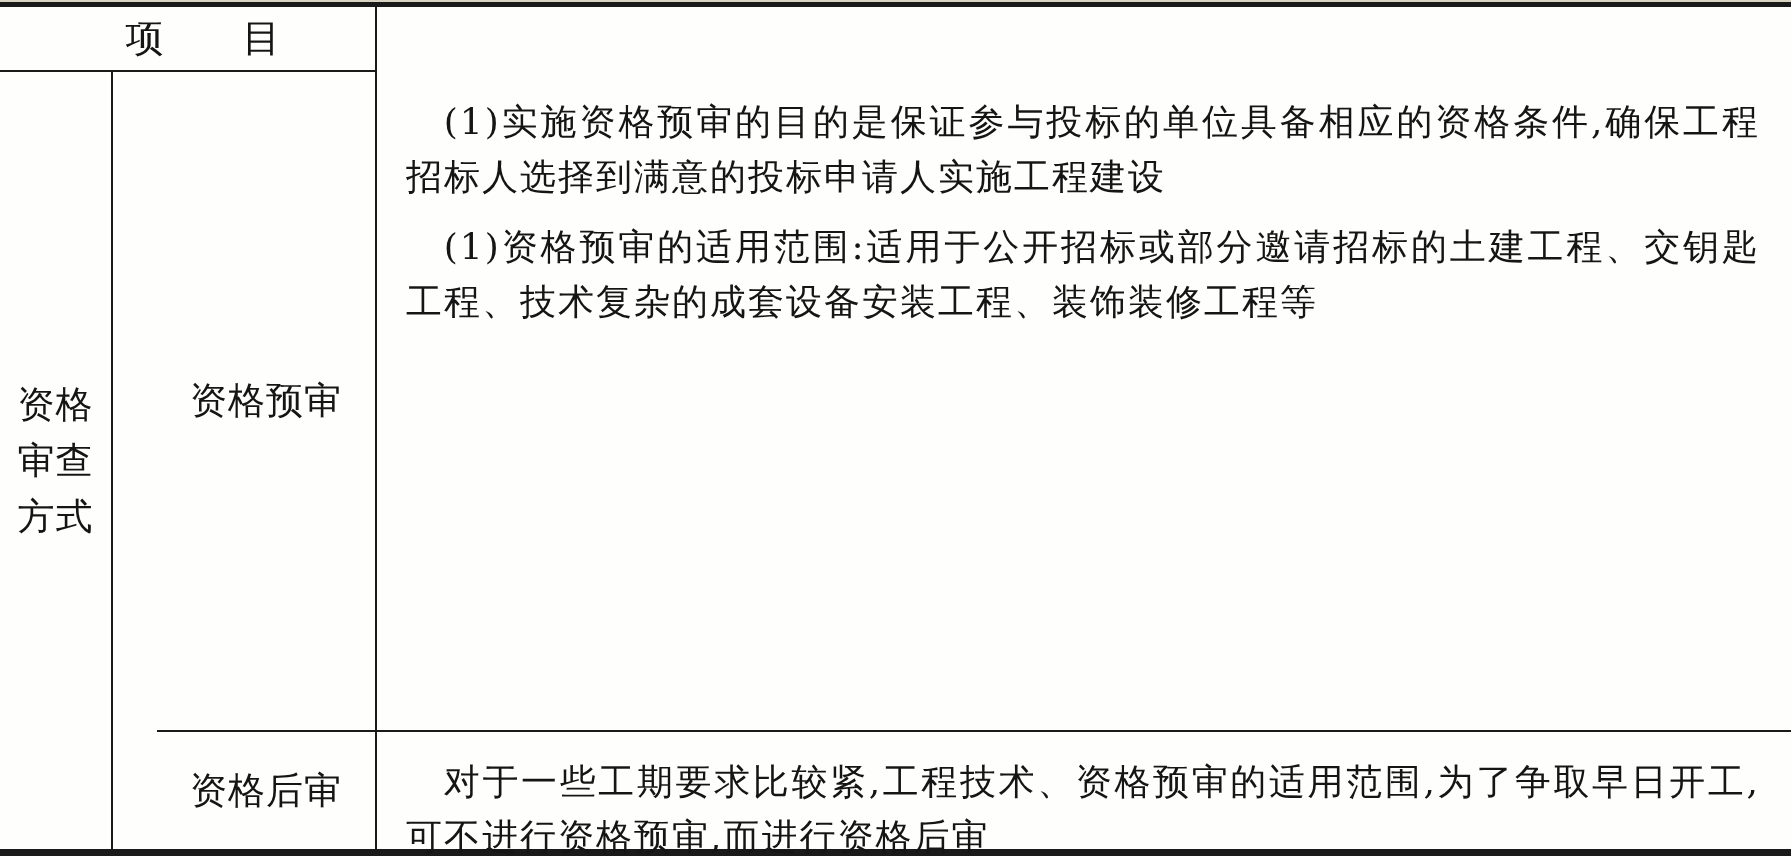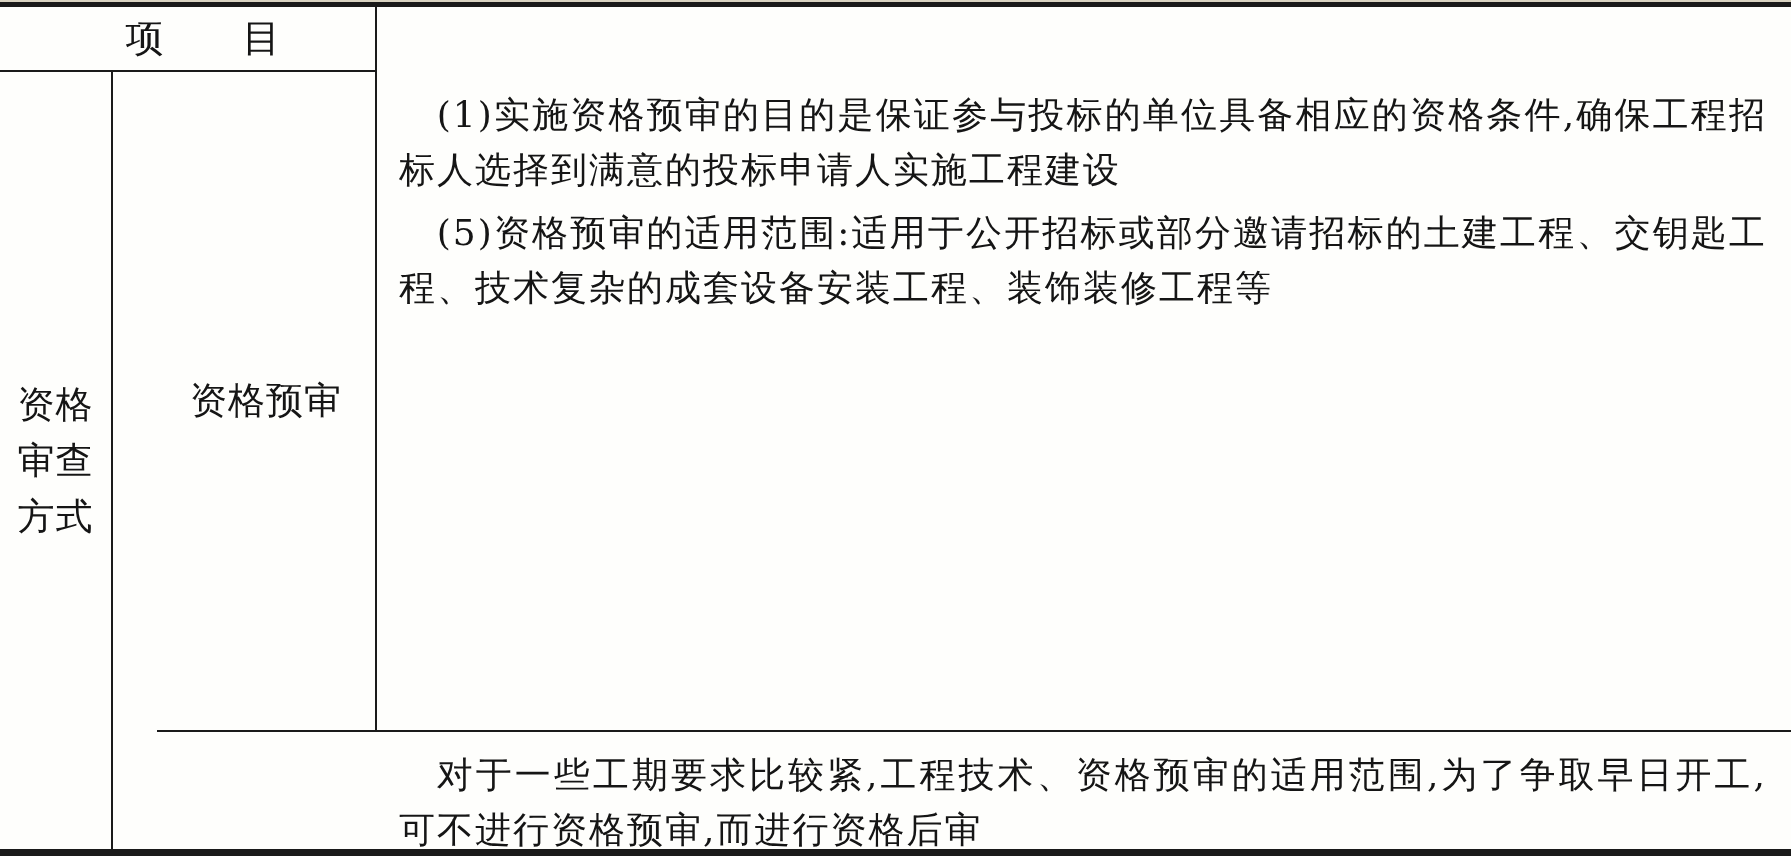--- a/index.html
+++ b/index.html
@@ -86,21 +86,21 @@
     text-align:justify;
   }
   .body-pre{
     grid-row:2;
     border-bottom:2px solid var(--border);
   }
   .body-post{
     grid-row:3;
   }
   .body-cell p{
-    margin:8px;
+    margin:15px;
     text-indent:1.05em;
   }
 </style>
 </head>
 <body>
 
 <div class="page">
   <div class="tbl">
 
     <div class="cell center head head-project">
@@ -115,22 +115,25 @@
         <div>方式</div>
       </div>
     </div>
 
     <div class="cell center label-cell label-pre">
       <span>资格预审</span>
     </div>
 
     <div class="cell body-cell body-pre">
       <p>(1)实施资格预审的目的是保证参与投标的单位具备相应的资格条件,确保工程招标人选择到满意的投标申请人实施工程建设</p>
-      <p>(5)资格预审的适用范围:适用于公开招标或部分邀请招标的土建工程、交钥匙工程、技术复杂的成套设备安装工程、装饰装修工程等</p>
+      <p>(1)资格预审的适用范围:适用于公开招标或部分邀请招标的土建工程、交钥匙工程、技术复杂的成套设备安装工程、装饰装修工程等</p>
     </div>
 
+    <div class="cell center label-cell label-post">
+      <span>资格后审</span>
+    </div>
 
     <div class="cell body-cell body-post">
       <p>对于一些工期要求比较紧,工程技术、资格预审的适用范围,为了争取早日开工,可不进行资格预审,而进行资格后审</p>
     </div>
 
   </div>
 </div>
 
 </body></html>

